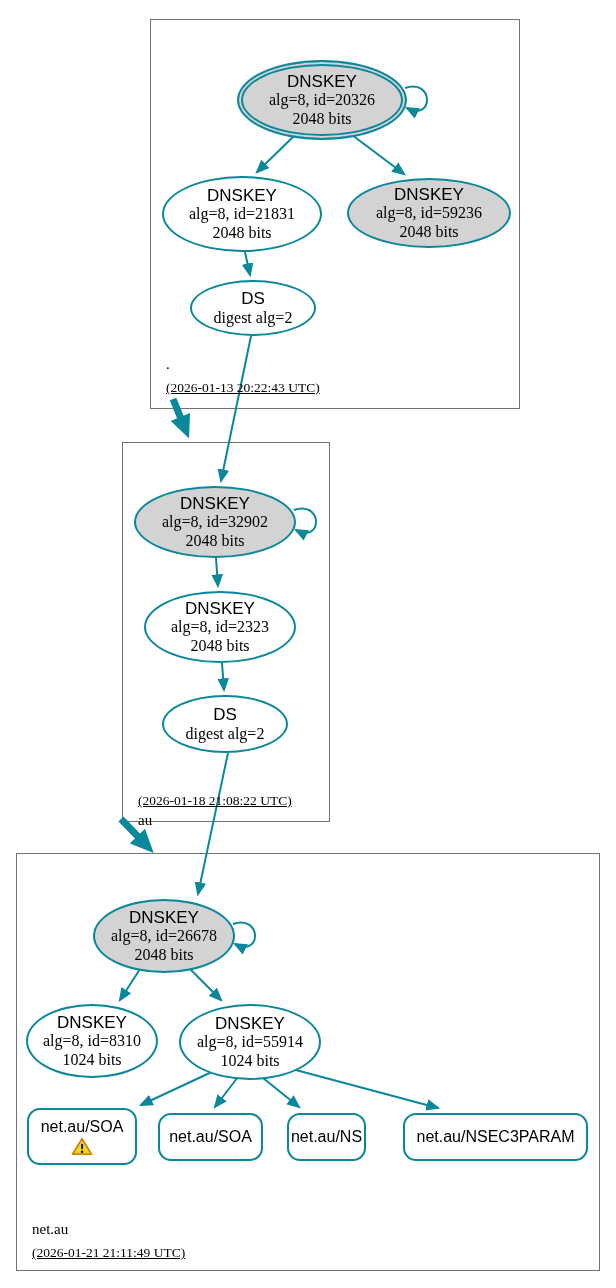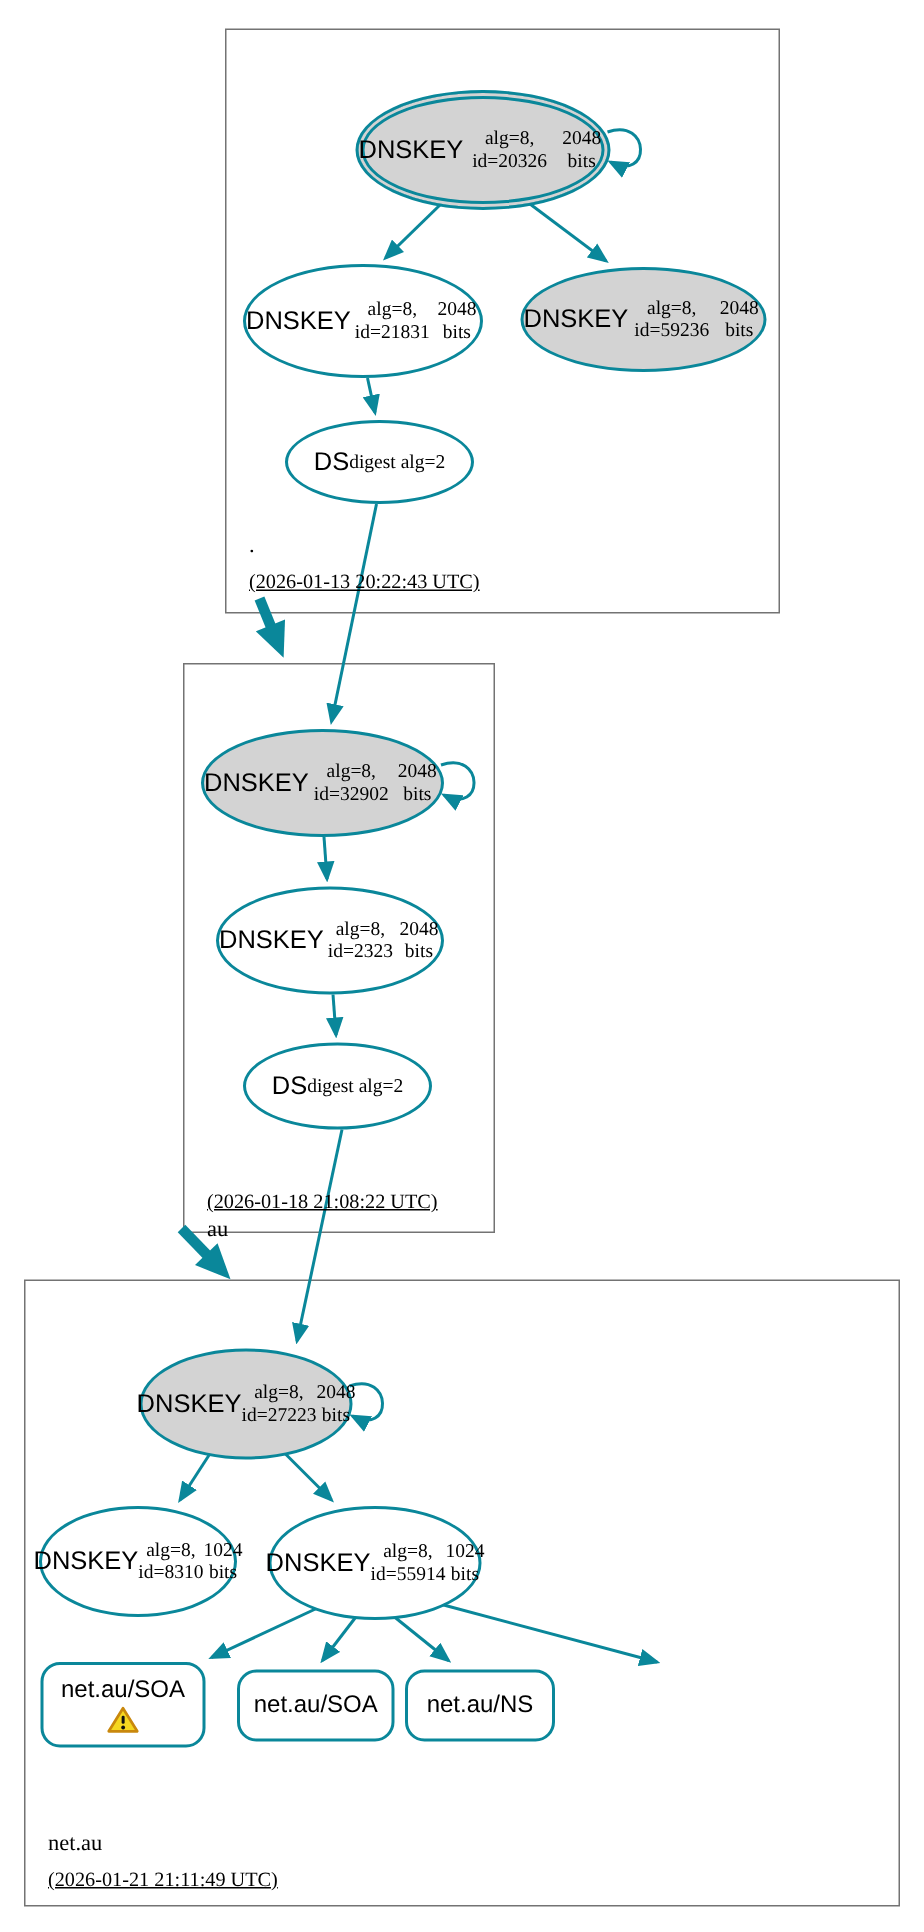--- a/index.html
+++ b/index.html
@@ -22,38 +22,38 @@
     background:transparent;
     z-index:1;
   }
   #edges{
     position:absolute;left:0;top:0;width:616px;height:1288px;
     z-index:2;pointer-events:none;
   }
   .node{
     position:absolute;
     z-index:3;
-    display:flex;flex-direction:row;
+    display:flex;flex-direction:column;
     align-items:center;justify-content:center;
     text-align:center;
     border:2px solid var(--teal);
     background:#ffffff;
     color:#000000;
     line-height:1.15;
   }
   .ellipse{border-radius:50%;}
   .gray{background:var(--nodefill);}
   .double{box-shadow: inset 0 0 0 2px var(--nodefill), inset 0 0 0 4px var(--teal);}
   .node .title{
     font-family:"Liberation Sans", sans-serif;
     font-size:17px;
   }
   .node .detail{
     font-family:"Liberation Serif", serif;
-    font-size:13px;
+    font-size:16px;
   }
   .rrset{
     position:absolute;
     z-index:3;
     display:flex;flex-direction:column;
     align-items:center;justify-content:center;
     gap:1px;
     border:2px solid var(--teal);
     border-radius:13px;
     background:#ffffff;
@@ -160,21 +160,21 @@
   <div class="node ellipse" style="left:162px;top:695px;width:126px;height:58px">
     <div class="title">DS</div>
     <div class="detail">digest alg=2</div>
   </div>
 
   <div class="zone-label" style="left:138px;top:812px">au</div>
   <div class="zone-ts" style="left:138px;top:793px">(2026-01-18 21:08:22 UTC)</div>
 
   <div class="node ellipse gray" style="left:93px;top:899px;width:142px;height:74px">
     <div class="title">DNSKEY</div>
-    <div class="detail">alg=8, id=27223</div>
+    <div class="detail">alg=8, id=26678</div>
     <div class="detail">2048 bits</div>
   </div>
 
   <div class="node ellipse" style="left:26px;top:1004px;width:132px;height:74px">
     <div class="title">DNSKEY</div>
     <div class="detail">alg=8, id=8310</div>
     <div class="detail">1024 bits</div>
   </div>
 
   <div class="node ellipse" style="left:179px;top:1004px;width:142px;height:76px">
@@ -189,21 +189,24 @@
       <polygon points="12,2 22.5,19 1.5,19" fill="#f5d720" stroke="#c9880c" stroke-width="2" stroke-linejoin="round"></polygon>
       <rect x="11" y="7.5" width="2.2" height="6" rx="1" fill="#111"></rect>
       <circle cx="12.1" cy="16.2" r="1.4" fill="#111"></circle>
     </svg>
   </div>
 
   <div class="rrset" style="left:158px;top:1113px;width:105px;height:48px">
     <div>net.au/SOA</div>
   </div>
 
-  <div class="rrset" style="left:270px;top:1113px;width:100px;height:48px">
+  <div class="rrset" style="left:287px;top:1113px;width:79px;height:48px">
     <div>net.au/NS</div>
   </div>
 
+  <div class="rrset" style="left:403px;top:1113px;width:185px;height:48px">
+    <div>net.au/NSEC3PARAM</div>
+  </div>
 
   <div class="zone-label" style="left:32px;top:1221px">net.au</div>
   <div class="zone-ts" style="left:32px;top:1245px">(2026-01-21 21:11:49 UTC)</div>
 
 </div>
 
 </body></html>

